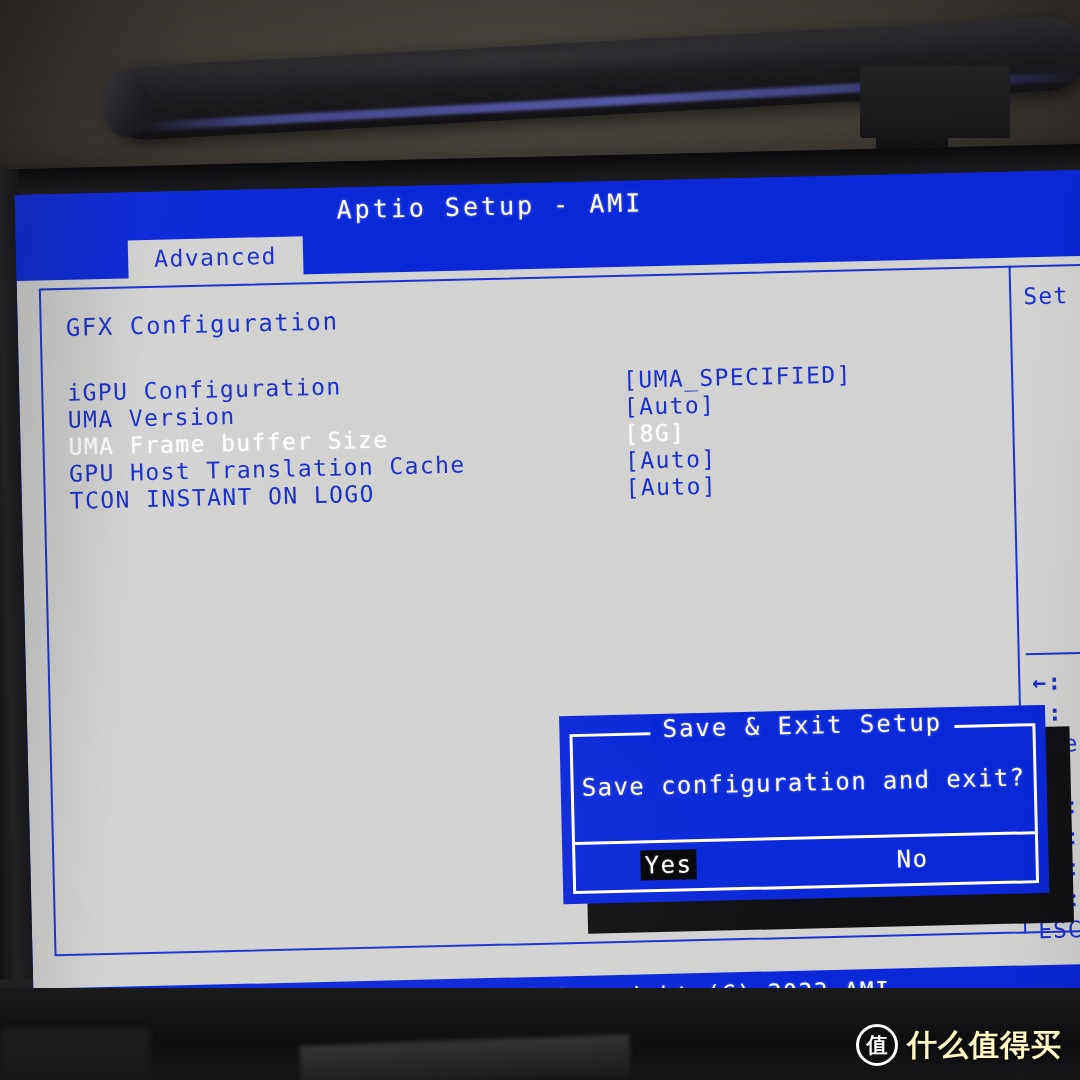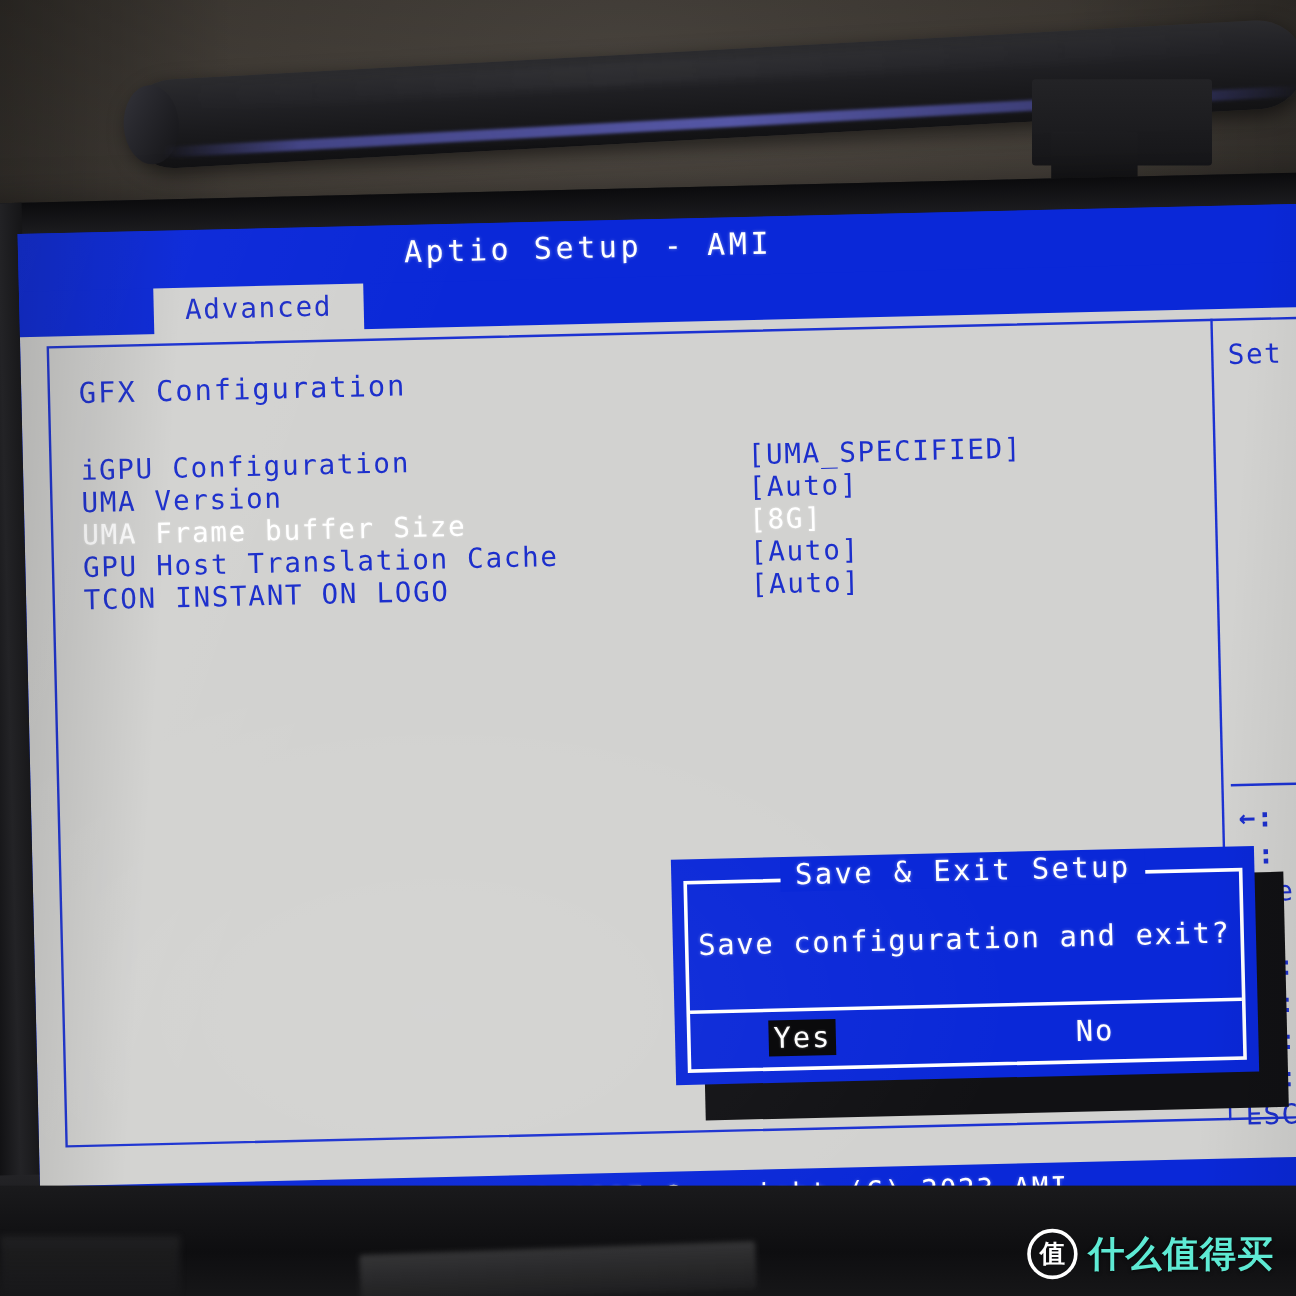--- a/index.html
+++ b/index.html
@@ -409,21 +409,21 @@
     color: #ffffff;
     font-family: "DejaVu Sans", sans-serif;
     font-size: 21px;
     font-weight: bold;
     display: flex;
     align-items: center;
     justify-content: center;
     line-height: 1;
   }
   .wm-text {
-    color: #5eead4;
+    color: #fef9c3;
     font-family: "DejaVu Sans", sans-serif;
     font-size: 30px;
     font-weight: bold;
     letter-spacing: 1px;
     text-shadow: 0 1px 3px rgba(0,0,0,0.6);
   }
 </style>
 </head>
 <body>
 

